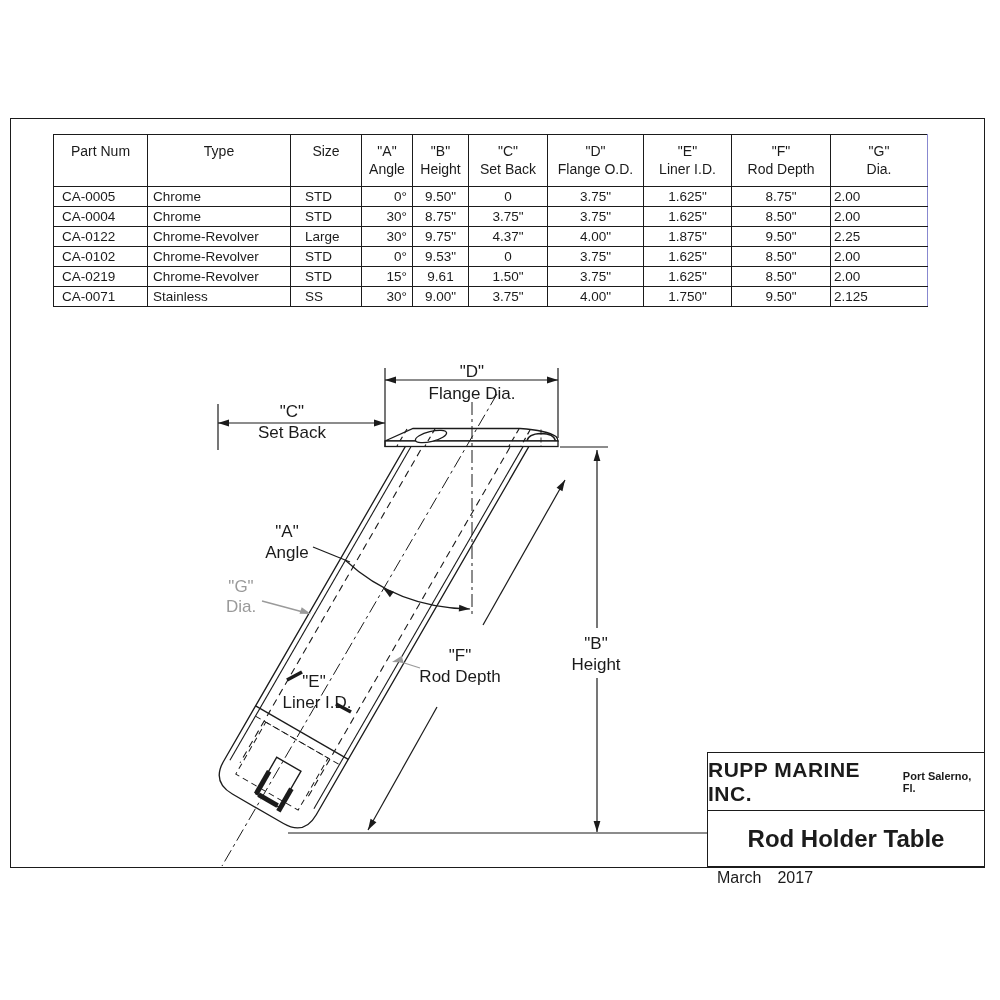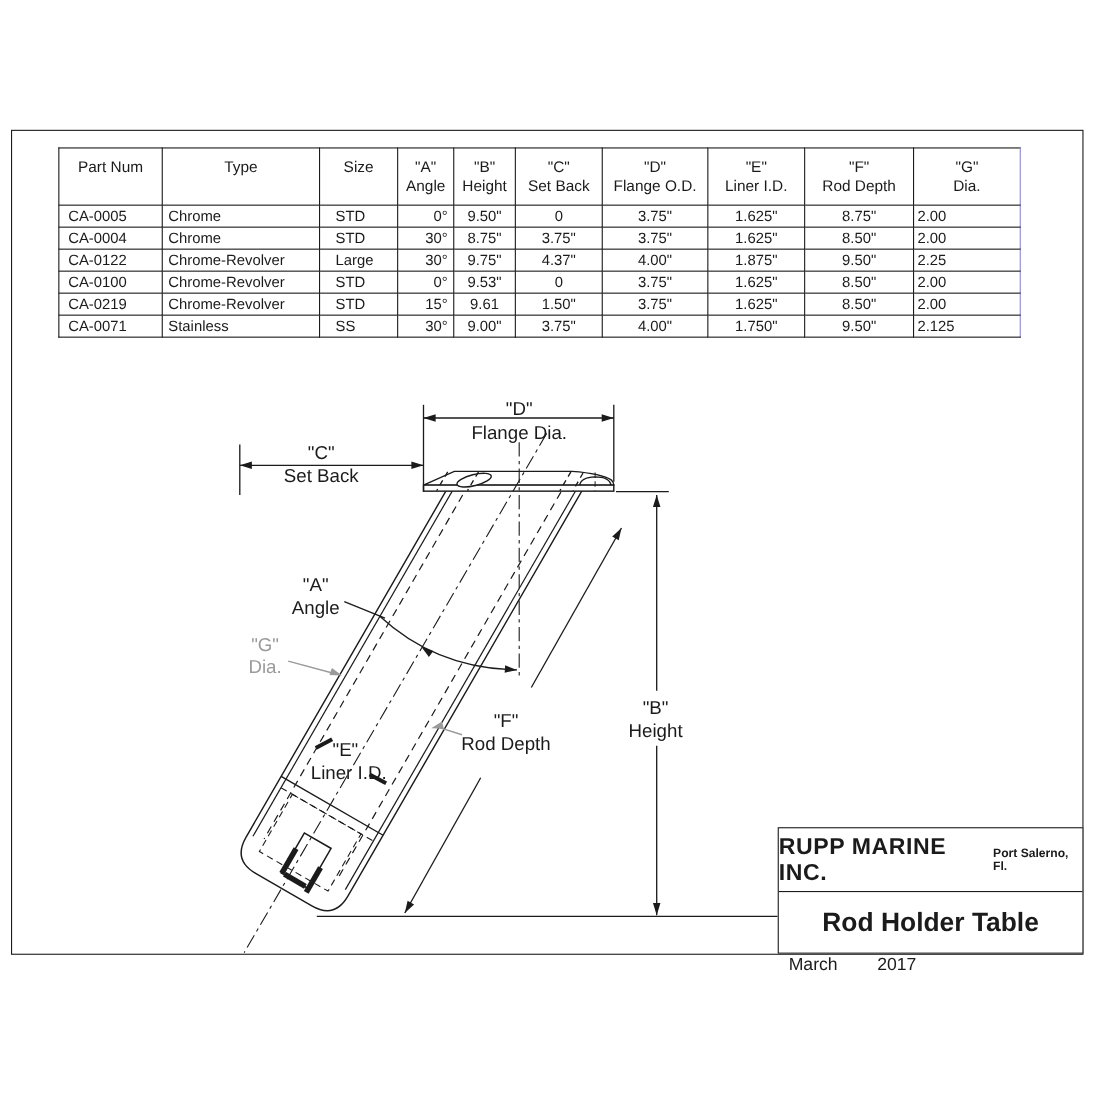--- a/index.html
+++ b/index.html
@@ -40,21 +40,21 @@
   .title-block{position:absolute;left:707px;top:752px;width:278px;height:115px;
       border:1.7px solid #1b1b1b;background:#ffffff;box-sizing:border-box;
       display:flex;flex-direction:column;}
   .tb-top{flex:0 0 57px;border-bottom:1.7px solid #1b1b1b;display:flex;
       flex-direction:row;align-items:center;justify-content:center;}
   .tb-company{font-size:21px;font-weight:bold;letter-spacing:.5px;}
   .tb-location{font-size:11px;font-weight:bold;margin-top:1px;}
   .tb-bottom{flex:1;display:flex;align-items:center;justify-content:center;}
   .tb-title{font-size:24px;font-weight:bold;}
   .date{position:absolute;left:717px;top:869px;font-size:16px;color:#1b1b1b;}
-  .date .yr{margin-left:36px;}
+  .date .yr{margin-left:16px;}
 </style>
 </head>
 <body>
 
 <div class="frame"></div>
 
 <table class="parts-table">
   <colgroup>
     <col style="width:94px">
       <col style="width:143px">
@@ -139,21 +139,21 @@
         <td class="c2">Large</td>
         <td class="c3">30°</td>
         <td class="c4">9.75"</td>
         <td class="c5">4.37"</td>
         <td class="c6">4.00"</td>
         <td class="c7">1.875"</td>
         <td class="c8">9.50"</td>
         <td class="c9">2.25</td>
       </tr>
       <tr>
-        <td class="c0">CA-0100</td>
+        <td class="c0">CA-0102</td>
         <td class="c1">Chrome-Revolver</td>
         <td class="c2">STD</td>
         <td class="c3">0°</td>
         <td class="c4">9.53"</td>
         <td class="c5">0</td>
         <td class="c6">3.75"</td>
         <td class="c7">1.625"</td>
         <td class="c8">8.50"</td>
         <td class="c9">2.00</td>
       </tr>

